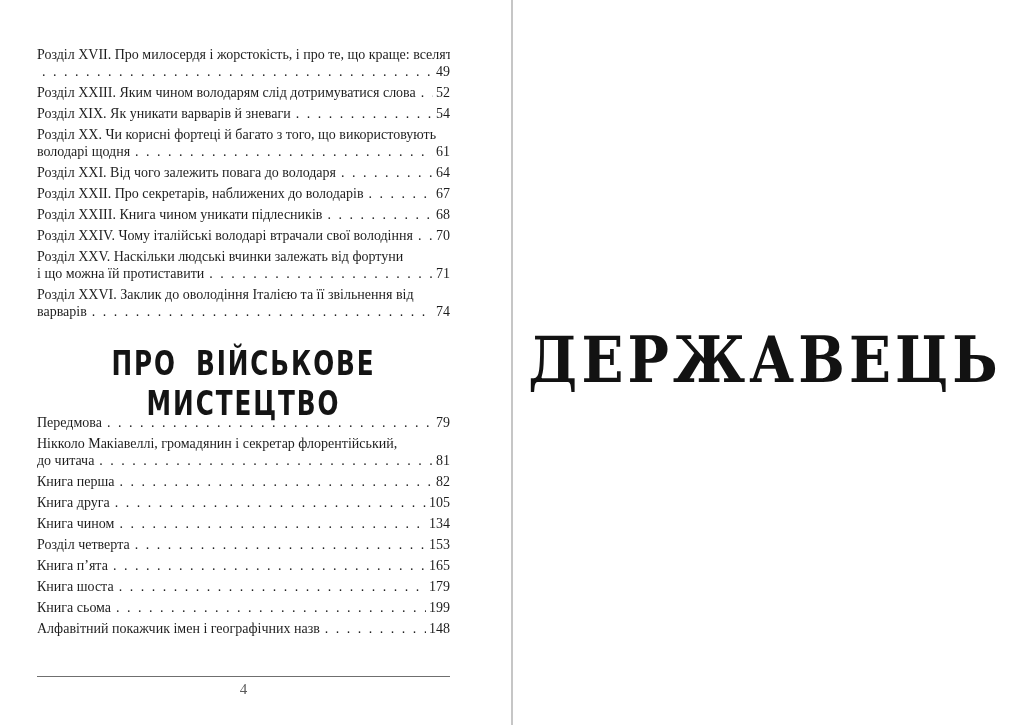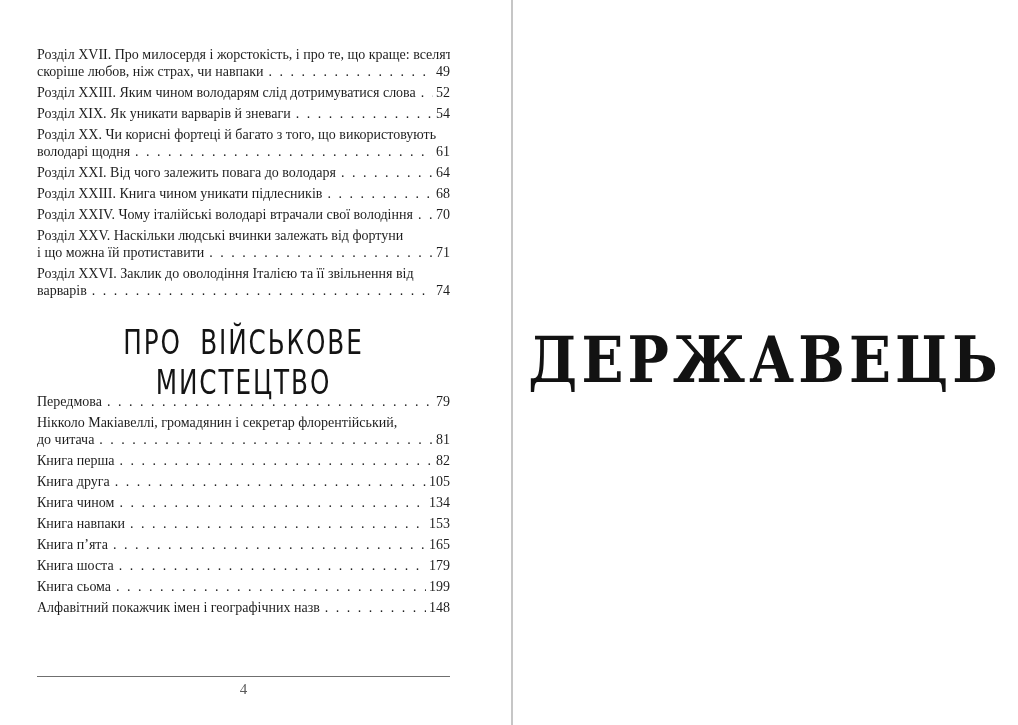--- a/index.html
+++ b/index.html
@@ -31,20 +31,21 @@
   }
   .dots::after{
     content:". . . . . . . . . . . . . . . . . . . . . . . . . . . . . . . . . . . . . . . . . . . . . . . . . . . . . . . . . . . . . . . . . . . . . . . .";
   }
   .pg{flex:0 0 auto;text-align:right;}
 
   .section-header{
     text-align:center;
     margin:33px 0 21px 0;
     height:40px;
+    font-weight:bold;
   }
   .section-header span{
     display:inline-block;
     font-family:"DejaVu Sans","Liberation Sans",sans-serif;
     font-size:26px;
     letter-spacing:2px;
     word-spacing:9px;
     transform:scale(0.95,1.32);
     transform-origin:center;
     color:#141414;
@@ -90,21 +91,20 @@
   <div class="page-left">
 
     <div class="toc">
 
         <div class="entry">
           <div class="line line-1">
             <span class="txt">Розділ XVII. Про милосердя і жорстокість, і про те, що краще: вселяти</span>
 
           </div>
           <div class="line line-2">
-            <span class="txt">скоріше любов, ніж страх, чи навпаки</span>
             <span class="dots"></span>
             <span class="pg">49</span>
           </div>
         </div>
 
         <div class="entry">
           <div class="line line-1">
             <span class="txt">Розділ XXIII. Яким чином володарям слід дотримуватися слова</span>
             <span class="dots"></span>
             <span class="pg">52</span>
@@ -135,20 +135,28 @@
 
         <div class="entry">
           <div class="line line-1">
             <span class="txt">Розділ XXI. Від чого залежить повага до володаря</span>
             <span class="dots"></span>
             <span class="pg">64</span>
           </div>
 
         </div>
 
+        <div class="entry">
+          <div class="line line-1">
+            <span class="txt">Розділ XXII. Про секретарів, наближених до володарів</span>
+            <span class="dots"></span>
+            <span class="pg">67</span>
+          </div>
+
+        </div>
 
         <div class="entry">
           <div class="line line-1">
             <span class="txt">Розділ XXIII. Книга чином уникати підлесників</span>
             <span class="dots"></span>
             <span class="pg">68</span>
           </div>
 
         </div>
 
@@ -235,21 +243,21 @@
           <div class="line line-1">
             <span class="txt">Книга чином</span>
             <span class="dots"></span>
             <span class="pg">134</span>
           </div>
 
         </div>
 
         <div class="entry">
           <div class="line line-1">
-            <span class="txt">Книга навпаки</span>
+            <span class="txt">Розділ четверта</span>
             <span class="dots"></span>
             <span class="pg">153</span>
           </div>
 
         </div>
 
         <div class="entry">
           <div class="line line-1">
             <span class="txt">Книга п’ята</span>
             <span class="dots"></span>

